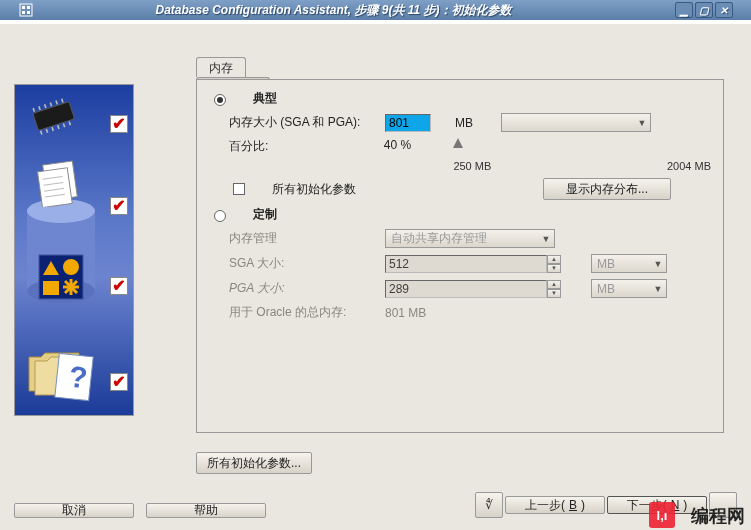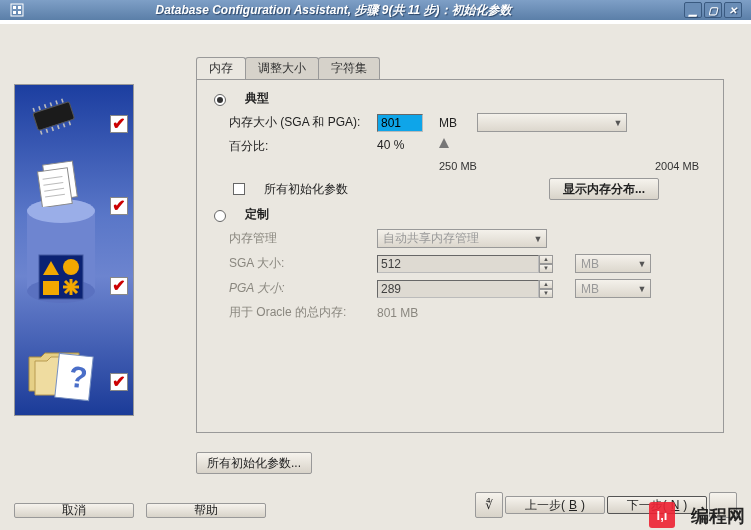--- a/index.html
+++ b/index.html
@@ -1,42 +1,42 @@
 <!DOCTYPE html>
 <html><head>
 <meta charset="utf-8">
 <style>
   * { box-sizing: border-box; font-family: "Luxi Sans", "Microsoft YaHei", sans-serif; }
   body { margin: 0; background: #fff; width: 751px; height: 530px; overflow: hidden; position: relative; }
 
   
-  .titlebar { height: 20px; background: linear-gradient(to bottom, #7e9fc6, #5b7fa8); display: flex; align-items: center; padding: 0 9px; color: #fff; font-size: 12px; font-weight: bold; font-style: italic; text-shadow: 1px 1px 1px #2c4668; }
+  .titlebar { height: 20px; background: linear-gradient(to bottom, #7e9fc6, #5b7fa8); display: flex; align-items: center; padding: 0 18px; color: #fff; font-size: 12px; font-weight: bold; font-style: italic; text-shadow: 1px 1px 1px #2c4668; }
   .titlebar .sysicon { width: 16px; height: 16px; margin-right: 8px; display:flex; align-items:center; justify-content:center; }
   .titlebar .title { flex: 1; text-align: center; padding-right: 50px; }
   .winbtns { display: flex; gap: 2px; }
   .winbtn { width: 18px; height: 16px; background: #6a8db6; border: 1px solid #3a5a80; border-radius: 2px; display:flex; align-items:center; justify-content:center; color:#fff; font-size:10px; font-weight:bold; }
 
   
   .client { position: absolute; top: 24px; left: 0; right: 0; bottom: 0; background: #eae7e0; }
 
   
   .leftpanel { position: absolute; left: 14px; top: 60px; width: 120px; height: 332px; background: linear-gradient(to bottom, #1c3ea0, #5a77c8 40%, #6c84cf 58%, #1b3b98); border: 1px solid #999; overflow:hidden; }
   .lp-item { position: absolute; }
   .lp-check { width: 18px; height: 18px; background:#fff; border:1px solid #888; display:flex; align-items:center; justify-content:center; }
   .lp-check::after { content:"✔"; color:#c00; font-size:16px; font-weight:bold; line-height:1; }
 
   
   .tabs { position:absolute; left:196px; top:33px; width:528px; height:385px; }
-  .tabbar { display:flex; align-items:flex-start; height:22px; }
+  .tabbar { display:flex; align-items:flex-start; height:22px;flex-direction:column; }
   .tab { height:22px; padding:2px 12px 0 12px; font-size:12px; border:1px solid #999; border-bottom:none; background:#d6d2ca; color:#333; border-top-left-radius:3px; border-top-right-radius:3px; margin-right:-1px; position:relative; }
   .tab.active { background:#eae7e0; z-index:2; }
   .tabpanel { border:1px solid #999; height:354px; padding:10px 12px; background:#eae7e0; position:relative; font-size:12px; color:#222; }
 
   label, .lbl { font-size:12px; }
-  .row { display:flex; align-items:center; gap:16px; margin-bottom:6px; }
+  .row { display:flex; align-items:center; gap:24px; margin-bottom:6px; }
   .radio { appearance:none; width:12px; height:12px; border-radius:50%; border:1px solid #666; background:#fff; position:relative; }
   .radio:checked::after { content:""; position:absolute; left:2px; top:2px; width:6px; height:6px; border-radius:50%; background:#333; }
   .checkbox { appearance:none; width:12px; height:12px; border:1px solid #666; background:#fff; }
   .checkbox:checked::after { content:"✓"; font-size:10px; position:relative; top:-3px; left:1px; }
   input.text { height:18px; border:1px inset #bbb; background:#0ea5e9; font-size:12px; padding:0 3px; }
   input.text[disabled] { background:#dedad2; color:#404040; }
   .combo { height:19px; border:1px solid #999; background:linear-gradient(#f4f1eb,#dcd7cd); display:flex; align-items:center; padding:0 2px 0 5px; font-size:12px; position:relative; }
   .combo .arrow { margin-left:auto; width:12px; font-size:9px; color:#555; text-align:center; }
   .combo.disabled { color:#999; }
   .btn { height:22px; border:1px solid #999; background:linear-gradient(#f6f3ed,#d8d3c9); font-size:12px; padding:0 10px; border-radius:2px; display:inline-flex; align-items:center; justify-content:center; color:#222; }
@@ -200,21 +200,21 @@
               <span>250 MB</span>
               <span>2004 MB</span>
             </div>
           </div>
         </div>
 
         <div class="row" style="margin-top:6px;">
           <input type="checkbox" class="checkbox" style="">
           <span class="lbl">所有初始化参数</span>
           <div style="flex:1"></div>
-          <button class="btn" style="width:110px; margin-right:52px;font-weight:bold;">显示内存分布...</button>
+          <button class="btn" style="width:128px; margin-right:40px;">显示内存分布...</button>
         </div>
       </div>
 
       <div class="row" style="margin-top:6px;">
         <input type="radio" class="radio" style="">
         <span class="lbl" style="font-weight:bold;">定制</span>
       </div>
 
       <div class="section-sub" style="color:#8a877f;">
         <div class="row">

